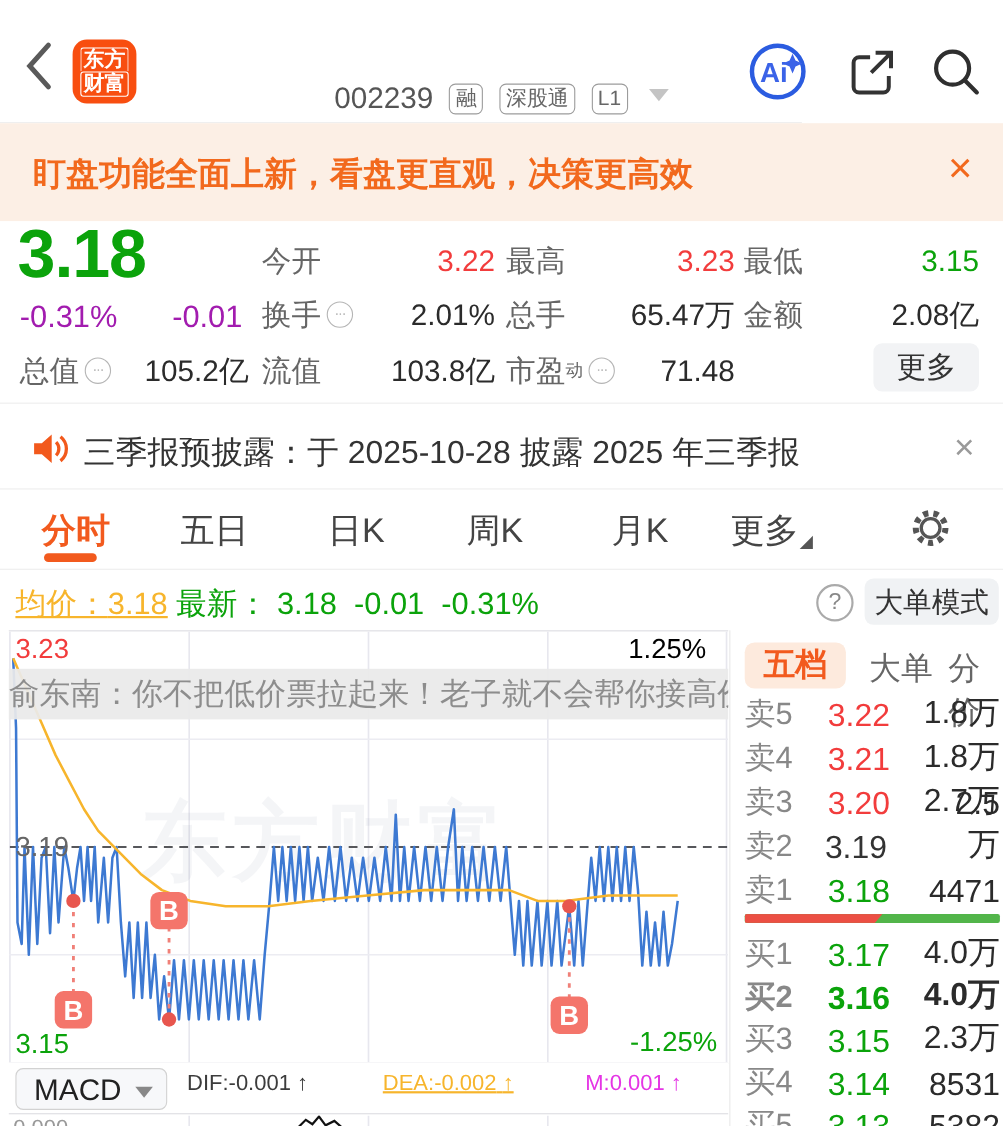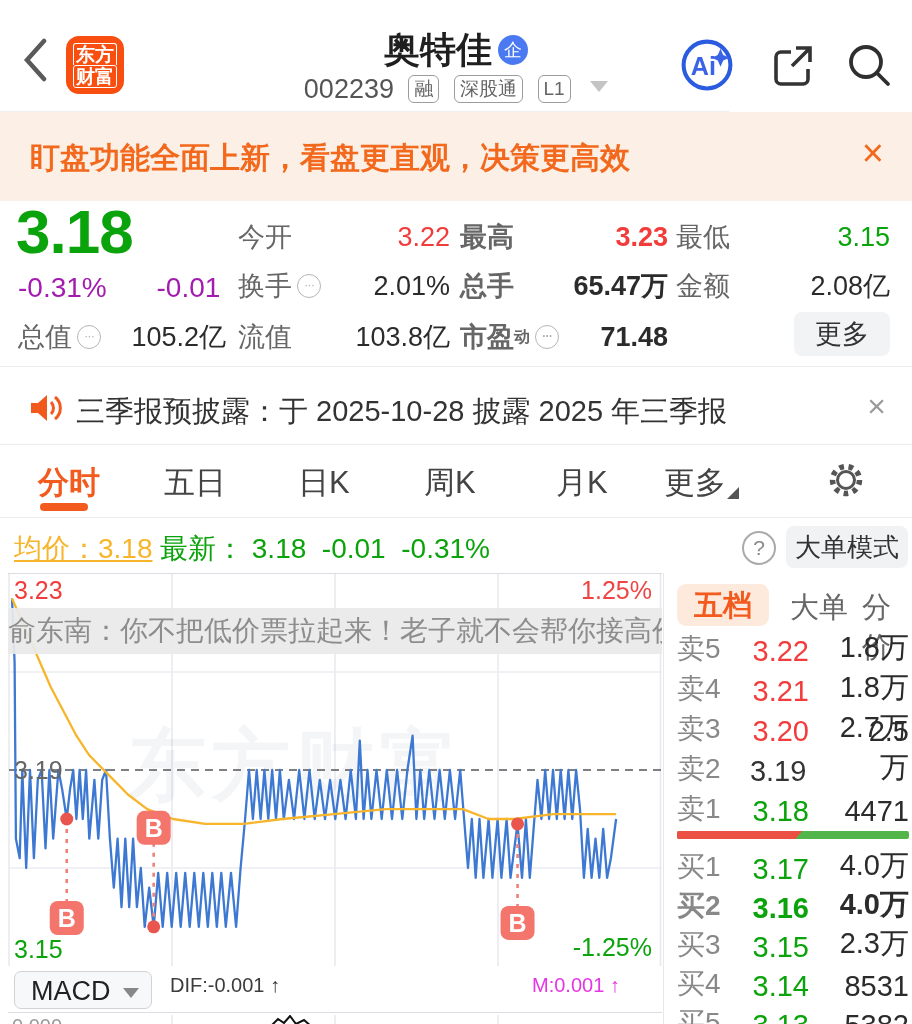--- a/index.html
+++ b/index.html
@@ -27,21 +27,21 @@
   .banner-text{position:absolute;left:30px;top:26px;font-size:30px;font-weight:bold;color:#f2691d;}
   .banner-close{position:absolute;right:28px;top:20px;font-size:38px;color:#f2691d;font-weight:normal;}
   
   .price-big{position:absolute;left:16px;top:196px;font-size:62px;font-weight:bold;letter-spacing:-1px;}
   .chg-row{position:absolute;left:18px;top:272px;font-size:28px;}
   .chg-row span{margin-right:42px;}
   .cell{position:absolute;height:34px;display:flex;justify-content:space-between;align-items:center;font-size:27px;}
   .cell .lb{color:#666;display:flex;align-items:center;}
   .cell .vl{color:#2b2b2b;}
   .r1{top:220px;} .r2{top:269px;} .r3{top:320px;}
-  .c0{left:18px;width:208px;} .c1{left:238px;width:212px;justify-content:space-between;} .c2{left:460px;width:208px;font-weight:bold;} .c3{left:676px;width:214px;}
+  .c0{left:18px;width:208px;} .c1{left:238px;width:212px;justify-content:space-between;} .c2{left:460px;width:208px;} .c3{left:676px;width:214px;}
   .info-dot{display:inline-block;width:22px;height:22px;border:1.5px solid #b5b5b5;border-radius:50%;
             color:#b5b5b5;font-size:13px;line-height:20px;text-align:center;margin-left:5px;letter-spacing:-1px;}
   sup.dyn{font-size:16px;color:#666;}
   .more-btn{position:absolute;right:22px;top:312px;width:96px;height:44px;background:#f2f3f5;border-radius:8px;
             text-align:center;line-height:44px;font-size:27px;color:#333;}
   .sep{position:absolute;left:0;width:912px;height:1px;background:#ededed;}
   
   .notice-text{position:absolute;left:76px;top:392px;font-size:29px;color:#333;}
   .notice-close{position:absolute;right:26px;top:388px;font-size:32px;color:#9a9a9a;}
   
@@ -89,23 +89,20 @@
 </head>
 <body>
 
 <div class="header">
   <svg class="back" viewBox="0 0 26 44">
     <path d="M22 3 L5 22 L22 41" fill="none" stroke="#5a5a5a" stroke-width="4.5" stroke-linecap="round"></path>
   </svg>
   <div class="logo">
     <div class="lg">东方</div>
     <div class="lg">财富</div>
-  </div>
-  <div class="title-wrap">
-    <span>奥特佳</span><span class="ent-badge">企</span>
   </div>
   <div class="subtitle">
     <span>002239</span>
     <span class="tag">融</span>
     <span class="tag">深股通</span>
     <span class="tag">L1</span>
     <span class="hdr-caret"></span>
   </div>
   <svg class="hicon" style="left:680px;" viewBox="0 0 60 60">
     <circle cx="30" cy="30" r="26" fill="#fff" stroke="#2b5ce0" stroke-width="4.5"></circle>
@@ -240,33 +237,36 @@
       <circle cx="145.68" cy="352.8" r="6.5" fill="#e8564e"></circle>
       <rect x="128.68" y="236.8" width="34" height="34" rx="8" fill="#f4756b"></rect>
       <text x="145.68" y="262.8" text-anchor="middle" font-size="25" font-weight="bold" fill="#fff">B</text>
       <line x1="509.54" x2="509.54" y1="249.90000000000055" y2="335.90000000000055" stroke="#f08078" stroke-width="2.6" stroke-dasharray="4 6"></line>
       <circle cx="509.54" cy="249.90000000000055" r="6.5" fill="#e8564e"></circle>
       <rect x="492.54" y="331.90000000000055" width="34" height="34" rx="8" fill="#f4756b"></rect>
       <text x="509.54" y="357.90000000000055" text-anchor="middle" font-size="25" font-weight="bold" fill="#fff">B</text>
     </svg>
   <div class="comment-bar">俞东南：你不把低价票拉起来！老子就不会帮你接高价科技</div>
   <div class="axis-lab red-t" style="left: 6px; top: 3px; color: rgb(242, 60, 60);">3.23</div>
-  <div class="axis-lab red-t" style="right: 10px; top: 3px; color: #ef4444; text-align: center;">1.25%</div>
+  <div class="axis-lab red-t" style="right: 20px; top: 3px; color: #000000; text-align: center;">1.25%</div>
   <div class="axis-lab" style="left:6px;top:183px;color:#666;">3.19</div>
   <div class="axis-lab green-t" style="left: 6px; top: 362px; color: rgb(11, 163, 11);">3.15</div>
   <div class="axis-lab green-t" style="right: 10px; top: 360px; color: rgb(11, 163, 11);">-1.25%</div>
 </div>
 
 <div class="macd-row">
   <div class="macd-btn">
     <span>MACD</span>
     <span class="tri"></span>
   </div>
   <div class="macd-val dark-t" style="left:170px;">
     <span>DIF:-0.001</span> <span>↑</span>
+  </div>
+  <div class="macd-val orange-t" style="left:348px;">
+    <span>DEA:-0.002</span> <span>↑</span>
   </div>
   <div class="macd-val magenta-t" style="left:532px;">
     <span>M:0.001</span> <span>↑</span>
   </div>
 </div>
 <div class="macd-sub">
   <div class="macd-tick">0.000</div>
   <svg width="654" height="12" viewBox="0 0 654 12">
     <line x1="164" y1="0" x2="164" y2="12" stroke="#e7e7ee" stroke-width="1.5"></line>
     <line x1="327" y1="0" x2="327" y2="12" stroke="#e7e7ee" stroke-width="1.5"></line>

